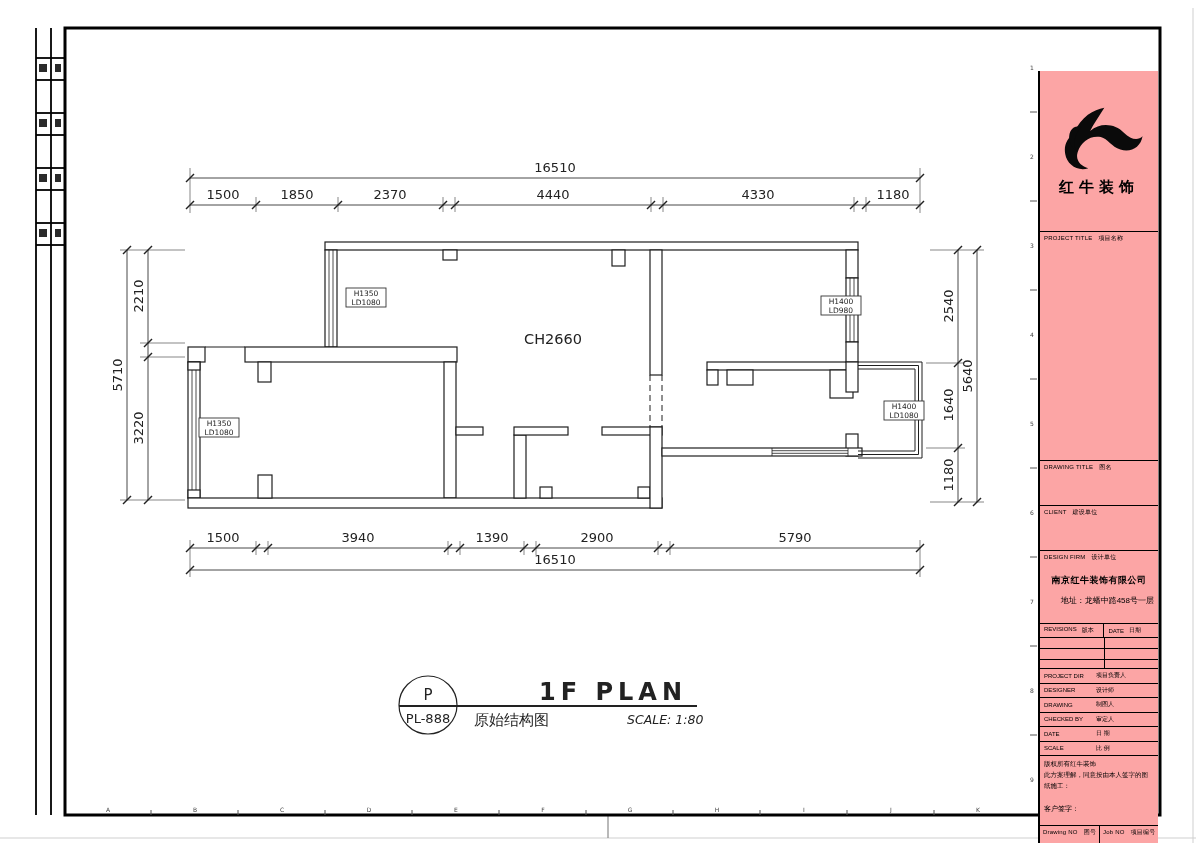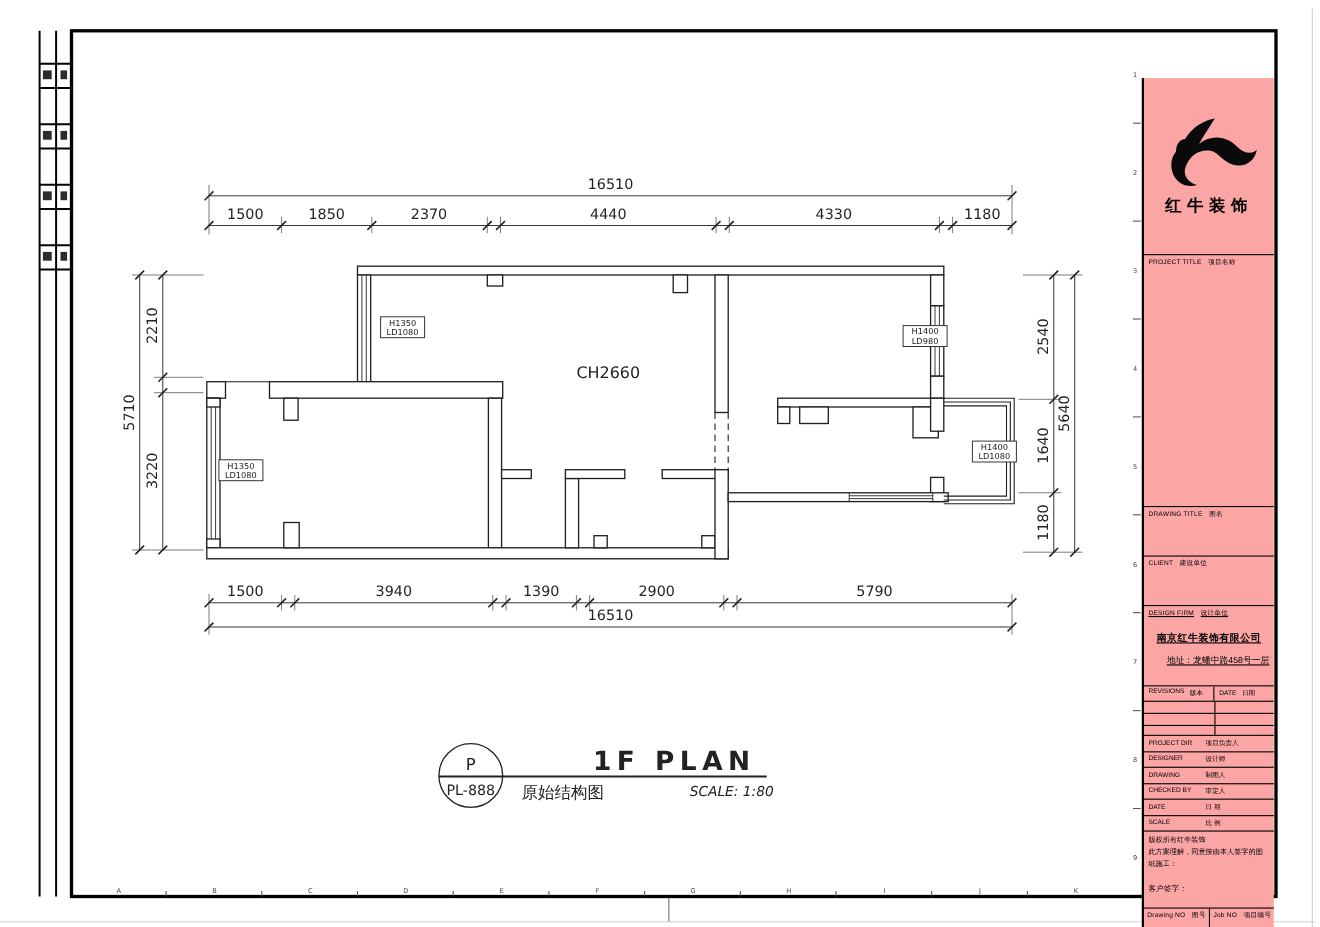--- a/index.html
+++ b/index.html
@@ -18,21 +18,21 @@
     position:absolute;left:1038px;top:29px;width:120px;height:785px;
     background:#fca5a5;border-left:2.5px solid #000;box-sizing:border-box;color:#000;margin-top:42px;
   }
   .tb-sec{position:relative;box-sizing:border-box;border-bottom:1.5px solid #000;padding:2px 4px;overflow:hidden;}
   .lblrow{display:flex;gap:6px;align-items:baseline;font-size:6px;letter-spacing:.2px;white-space:nowrap;}
   .sec-logo{height:160px;display:flex;flex-direction:column;align-items:center;justify-content:center;border-bottom:1.5px solid #000;}
   .brandname{font-size:15px;letter-spacing:5px;margin-top:8px;font-weight:700;}
   .sec-pt{height:229px;}
   .sec-dt{height:45px;}
   .sec-cl{height:45px;}
-  .sec-df{height:73px;text-decoration:underline;}
+  .sec-df{height:73px;}
   .firmname{font-size:9px;font-weight:700;text-align:center;margin-top:12px;letter-spacing:.5px;}
   .firmaddr{font-size:8px;text-align:right;margin-top:8px;}
   .sec-rev{height:45px;padding:0;}
   .rev-head{display:flex;height:13px;border-bottom:1px solid #000;font-size:6px;align-items:center;}
   .rev-col-l{flex:1.2;padding-left:4px;display:flex;gap:5px;}
   .rev-col-r{flex:1;padding-left:4px;display:flex;gap:5px;border-left:1px solid #000;height:100%;align-items:center;}
   .rev-row{display:flex;height:10px;border-bottom:1px solid #000;}
   .rev-row:last-child{border-bottom:none;}
   .rev-cell-l{flex:1.2;}
   .rev-cell-r{flex:1;border-left:1px solid #000;}

